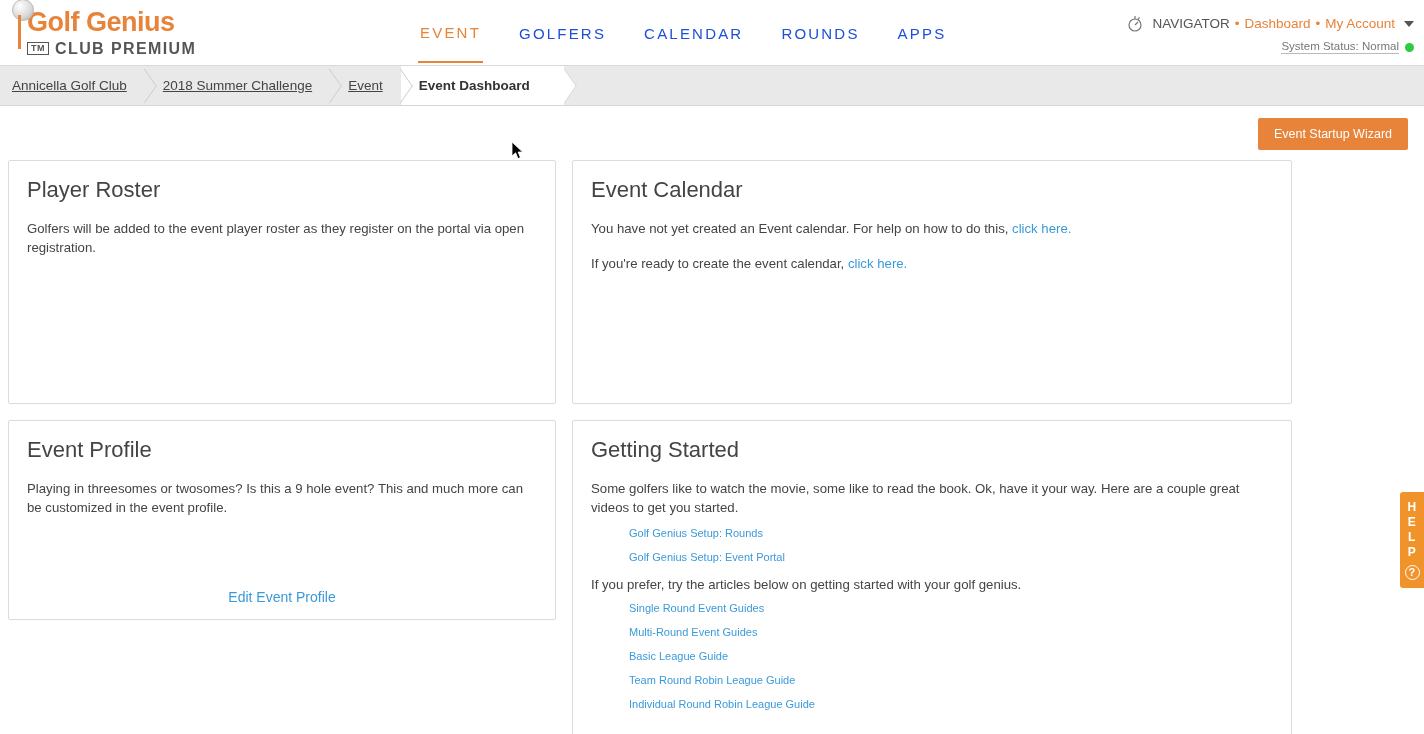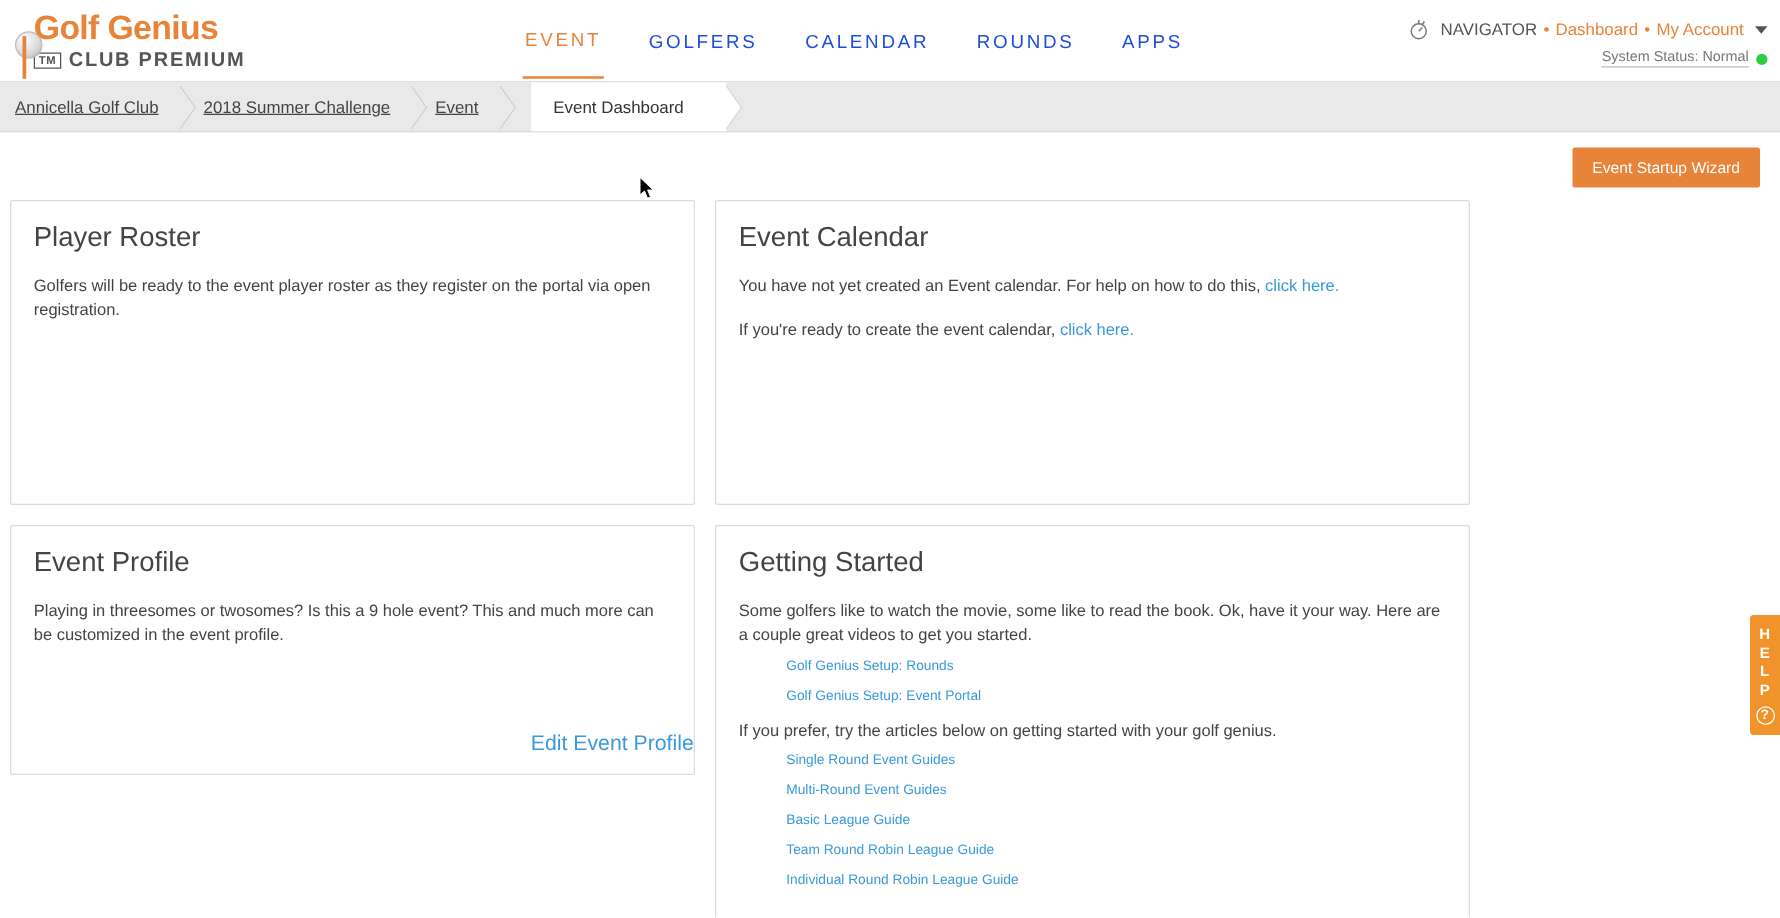--- a/index.html
+++ b/index.html
@@ -16,21 +16,21 @@
   .header {
     position: relative;
     height: 66px;
     background: #ffffff;
     border-bottom: 1px solid #d9d9d9;
     display: flex;
     align-items: center;
   }
   .logo-wrap {
     display: flex;
-    align-items: flex-end;
+    align-items: flex-start;
     padding-left: 12px;
     width: 250px;
   }
   .logo-ball {
     width: 22px; height: 22px;
     border-radius: 50%;
     background: radial-gradient(circle at 35% 30%, #ffffff 0%, #d8d8d8 60%, #a9a9a9 100%);
     border: 1px solid #bbb;
     position: relative;
     top: -10px;
@@ -175,24 +175,23 @@
     top: 50%;
     width: 20px; height: 20px;
     transform: translateY(-50%) rotate(45deg) skew(10deg,10deg);
     border-top: 1px solid #cfcfcf;
     border-right: 1px solid #cfcfcf;
     background: transparent;
     z-index: 2;
   }
   .crumb.current {
     background: #ffffff;
-    font-weight: normal;
+    font-weight: bold;
     color: #333;
     padding-right: 34px;
-    margin-left: 24px;
   }
   .crumb.current::after {
     border-top: 1px solid #d5d5d5;
     border-right: 1px solid #d5d5d5;
     background: #ffffff;
     right: -11px;
   }
   .crumb.first { padding-left: 12px; }
 
   
@@ -222,21 +221,21 @@
     gap: 16px;
   }
   .card {
     background: #fff;
     border: 1px solid #dcdcdc;
     border-radius: 2px;
     padding: 16px 18px 14px 18px;
     position: relative;
   }
   .col-left { width: 548px; }
-  .col-right { width: 604px; }
+  .col-right { width: 720px; }
   .card h2 {
     margin: 0 0 16px 0;
     font-size: 22px;
     font-weight: normal;
     color: #444;
   }
   .card p {
     margin: 0 0 6px 0;
     font-size: 13.2px;
     color: #444;
@@ -246,22 +245,22 @@
 
   .card-roster { height: 244px; }
   .card-calendar { height: 244px; }
   .card-profile { height: 200px; }
   .card-getting { height: 330px; overflow: hidden; }
 
   .edit-link {
     position: absolute;
     bottom: 14px;
     left: 0; right: 0;
-    text-align: right;
-    font-size: 17px;
+    text-align: center;
+    font-size: 14px;
   }
   .edit-link a { color: #3a9ad9; }
 
   .link-list {
     margin: 10px 0 0 0;
     padding: 0 0 0 38px;
     list-style: none;
   }
   .link-list li { margin-bottom: 12px; font-size: 11px; }
   .link-list.second { margin-top: 8px; }
@@ -365,21 +364,21 @@
 
 <div class="content">
   <div class="toolbar">
     <button class="btn-primary">Event Startup Wizard</button>
   </div>
 
   <div class="grid">
 
     <div class="card col-left card-roster">
       <h2>Player Roster</h2>
-      <p>Golfers will be ready to the event player roster as they register on the portal via open registration.</p>
+      <p>Golfers will be added to the event player roster as they register on the portal via open registration.</p>
     </div>
 
     <div class="card col-right card-calendar">
       <h2>Event Calendar</h2>
       <p>
         <span>You have not yet created an Event calendar. For help on how to do this, </span><a href="#">click here.</a>
       </p>
       <p style="margin-top:16px">
         <span>If you're ready to create the event calendar, </span><a href="#">click here.</a>
       </p>

